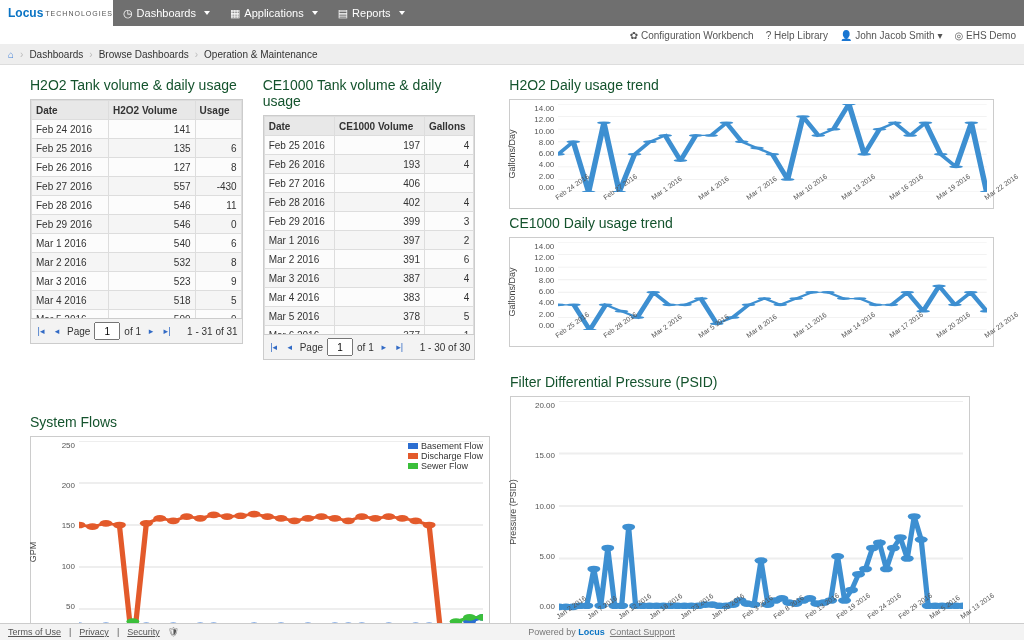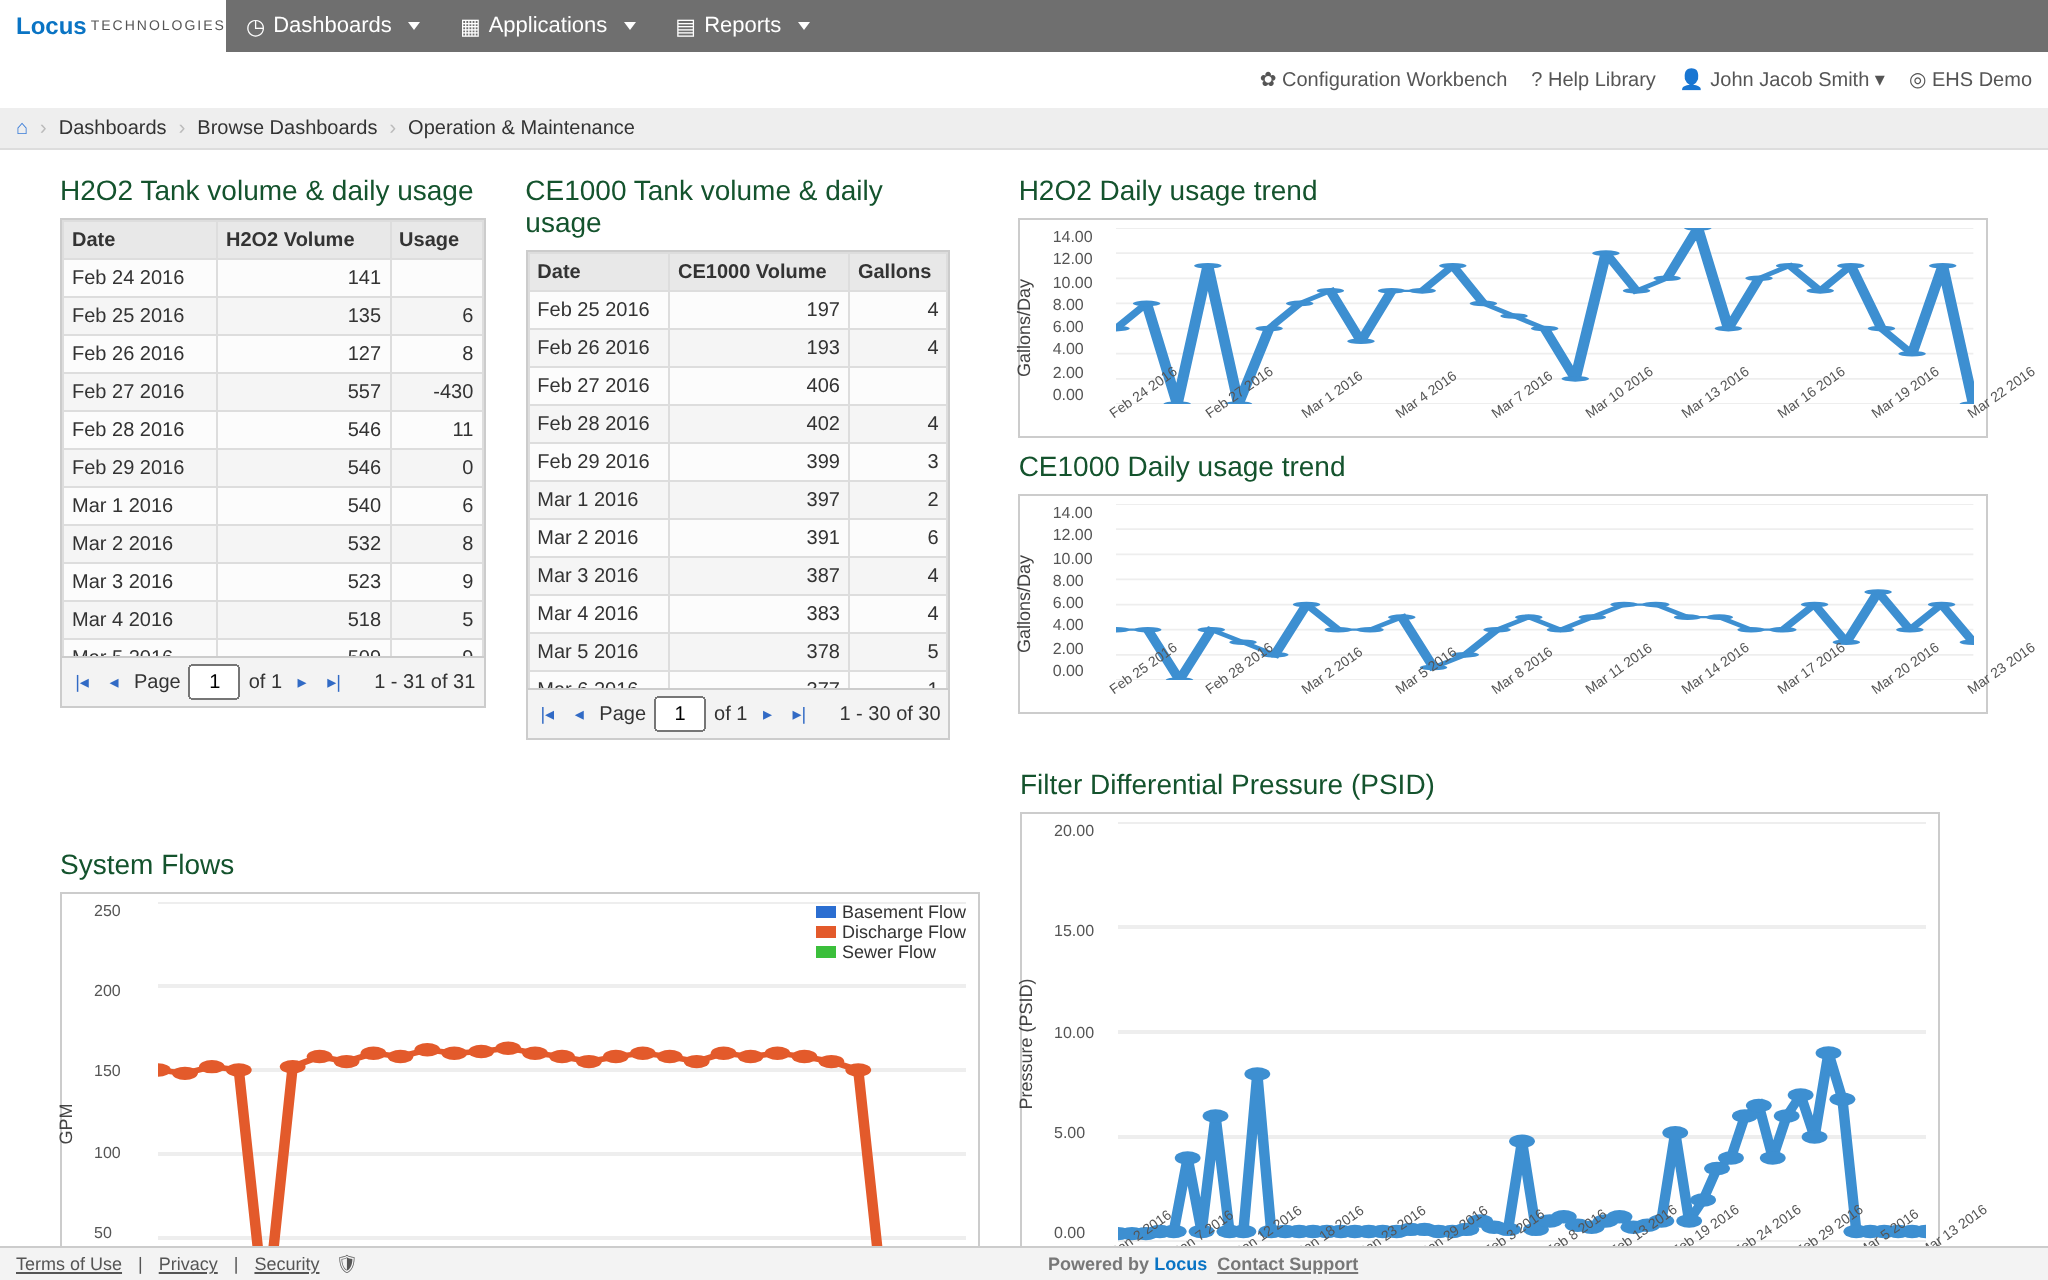--- a/index.html
+++ b/index.html
@@ -3,21 +3,21 @@
 <meta charset="utf-8">
 <style>
   html,body{margin:0;padding:0;font-family:"Helvetica Neue",Arial,sans-serif;font-size:11px;color:#333;background:#fff;width:1024px;height:640px;overflow:hidden;}
   
   .topbar{background:#6f6f6f;height:26px;display:flex;align-items:center;color:#fff;font-size:11px;}
   .logo{width:105px;height:26px;display:flex;align-items:center;padding-left:8px;background:#fff;color:#0a74c4;font-weight:bold;font-size:12px;}
   .logo small{font-size:7px;font-weight:normal;letter-spacing:1px;color:#555;margin-left:2px;}
   .menu{display:flex;align-items:center;height:100%;}
   .menu-item{display:flex;align-items:center;padding:0 10px;height:100%;cursor:pointer;gap:4px;}
   .caret{border-top:4px solid #fff;border-left:3px solid transparent;border-right:3px solid transparent;margin-left:4px;}
-  .utilbar{height:28px;display:flex;justify-content:flex-end;align-items:center;font-size:10px;color:#555;padding-right:8px;gap:12px;background:#fff;}
+  .utilbar{height:18px;display:flex;justify-content:flex-end;align-items:center;font-size:10px;color:#555;padding-right:8px;gap:12px;background:#fff;}
   .utilbar span{cursor:pointer;}
   
   .crumbs{background:#eee;height:20px;display:flex;align-items:center;padding-left:8px;font-size:10px;gap:6px;border-bottom:1px solid #ddd;}
   .crumb-sep{color:#bbb;}
   
   .dash{padding:8px 30px;}
   .row{display:flex;gap:20px;}
   .widget-title{font-size:14px;color:#14532d;margin:4px 0 6px;}
   
   .tablewidget{width:215px;}
@@ -30,34 +30,34 @@
   .pager{display:flex;align-items:center;gap:4px;font-size:10px;padding:3px 4px;border:1px solid #ccc;border-top:none;background:#f3f3f3;}
   .pager .btn{width:12px;height:12px;display:inline-flex;align-items:center;justify-content:center;color:#316ac5;cursor:pointer;font-size:9px;}
   .pager input{width:18px;height:12px;font-size:10px;text-align:center;}
   .pager .spacer{flex:1;}
   
   .mini-chart{width:490px;padding-left:14px;}
   .chartbox{border:1px solid #ccc;position:relative;background:#fff;margin-bottom:6px;}
   .chartbox.small{height:108px;}
   .chartbox.big{height:230px;}
   .ylab{position:absolute;left:2px;top:50%;transform:translate(-50%,-50%) rotate(-90deg);font-size:9px;color:#444;white-space:nowrap;}
-  .yticks{position:absolute;left:16px;top:4px;bottom:16px;width:28px;display:flex;flex-direction:column;justify-content:space-between;font-size:8px;color:#555;text-align:left;}
+  .yticks{position:absolute;left:16px;top:4px;bottom:16px;width:28px;display:flex;flex-direction:column;justify-content:space-between;font-size:8px;color:#555;text-align:right;}
   .plot{position:absolute;left:48px;right:6px;top:4px;bottom:16px;}
   .plot svg{width:100%;height:100%;}
   .xticks{position:absolute;left:48px;right:6px;bottom:0px;height:14px;display:flex;justify-content:space-between;font-size:7px;color:#555;transform-origin:top left;}
   .xticks span{transform:rotate(-35deg);white-space:nowrap;width:0;}
   .grid line{stroke:#eee;stroke-width:1;}
   .series path{fill:none;stroke-width:1.3;}
   .series circle{r:1.6;}
   .legend{position:absolute;top:4px;right:6px;font-size:9px;}
   .legend div{display:flex;align-items:center;gap:3px;}
   .legend .sw{width:10px;height:6px;}
   
   .footer{position:fixed;bottom:0;left:0;right:0;height:16px;background:#f3f3f3;border-top:1px solid #ccc;display:flex;align-items:center;font-size:9px;color:#555;padding:0 8px;gap:8px;}
-  .footer .center{flex:1;text-align:center;color:#777;font-weight:bold;}
+  .footer .center{flex:1;text-align:center;color:#777;}
 </style>
 </head>
 <body>
 
 <div class="topbar">
   <div class="logo">Locus<small>TECHNOLOGIES</small></div>
   <div class="menu">
     <div class="menu-item">
       <span>◷</span>
       <span>Dashboards</span>

